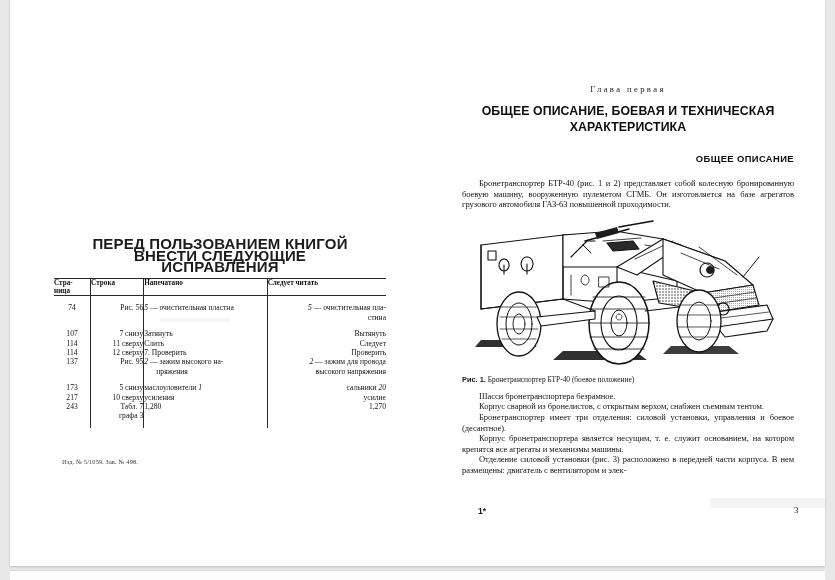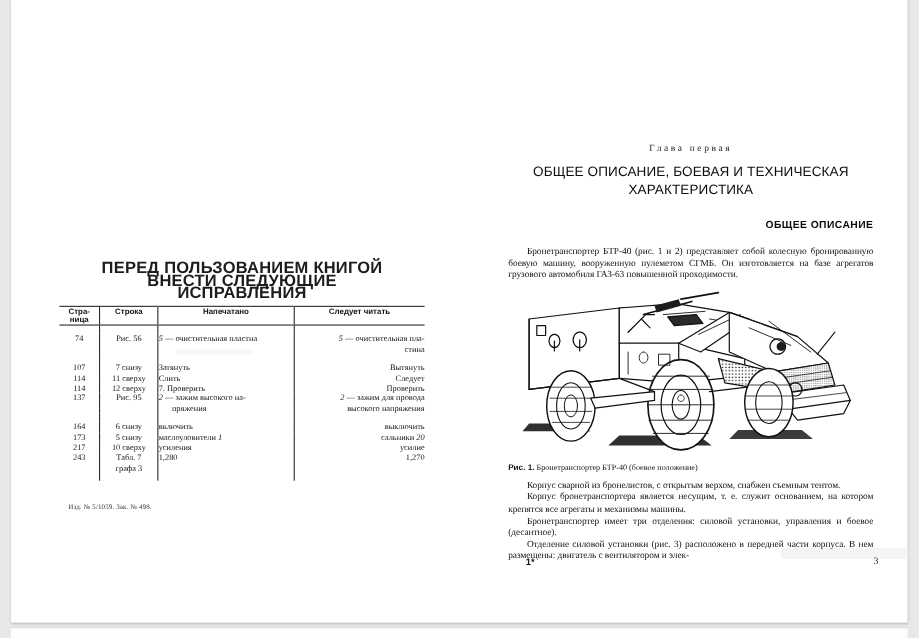--- a/index.html
+++ b/index.html
@@ -59,31 +59,31 @@
     color: #141414;
   }
   #errata-table td, #errata-table th {
     vertical-align: top;
     padding: 0;
   }
   .rule-top { border-top: 1.3px solid #2a2a2a; }
   .rule-bot { border-bottom: 1.3px solid #2a2a2a; }
 
   .hdr-row th {
-    font-family: Liberation Sans, sans-serif;
+    font-family: Liberation Serif, serif;
     font-weight: bold;
     font-size: 7.2px;
-    text-align: center;
+    text-align: left;
     padding: 4px 2px 5px 2px;
     line-height: 8.4px;
   }
   .vl { border-left: 1px solid #2a2a2a; }
 
   .col-page   { width: 36px;  text-align: center; }
-  .col-line   { width: 52px;  text-align: center; }
+  .col-line   { width: 52px;  text-align: right; }
   .col-print  { width: 122px; }
   .col-read   { width: 118px; text-align: right; }
 
   .body-row td {
     padding: 2px 4px 2px 6px;
     line-height: 9.4px;
   }
   .body-row td.col-page,
   .body-row td.col-line { padding: 2px 3px; }
   .gap-row td { height: 7px; }
@@ -103,34 +103,33 @@
     font-family: "Liberation Serif", serif;
   }
 
   
   #right-page {
     position: absolute;
     left: 452px;
     top: 84px;
     width: 332px;
     color: #121212;
-    margin-top: 45px;
   }
   #chapter-label {
     text-align: center;
     font-size: 8.6px;
     letter-spacing: 2.4px;
     font-family: "Liberation Serif", serif;
     color: #1c1c1c;
     margin-bottom: 10px;
   }
   #chapter-title {
     text-align: center;
     font-family: "Liberation Sans", "DejaVu Sans", sans-serif;
-    font-weight: normal;
+    font-weight: bold;
     font-size: 12.3px;
     line-height: 15.5px;
     letter-spacing: .1px;
     color: #0d0d0d;
     margin-bottom: 18px;
   }
   #section-title {
     text-align: right;
     font-family: "Liberation Sans", "DejaVu Sans", sans-serif;
     font-weight: bold;
@@ -285,26 +284,20 @@
           </td>
         </tr>
 
         <tr class="gap-row">
           <td></td>
             <td class="vl"></td>
             <td class="vl"></td>
             <td class="vl"></td>
         </tr>
 
-        <tr class="body-row">
-          <td class="col-page">164</td>
-          <td class="col-line vl">6 снизу</td>
-          <td class="col-print vl">включить</td>
-          <td class="col-read vl">выключить</td>
-        </tr>
 
         <tr class="body-row">
           <td class="col-page">173</td>
           <td class="col-line vl">5 снизу</td>
           <td class="col-print vl">маслоуловители <span class="it">1</span></td>
           <td class="col-read vl">сальники <span class="it">20</span></td>
         </tr>
 
         <tr class="body-row">
           <td class="col-page">217</td>
@@ -448,23 +441,24 @@
           <path d="M132 58 L142 58 L142 68 L132 68 Z" stroke-width="0.8"></path>
         </g>
       </svg>
 
       <div id="figure-caption">
         <span class="figlabel">Рис. 1.</span>
         <span>Бронетранспортер БТР-40  (боевое положение)</span>
       </div>
     </div>
 
+    <p class="para">Шасси бронетранспортера безрамное.</p>
     <p class="para">Корпус сварной из бронелистов, с открытым верхом, снабжен съемным тентом.</p>
+    <p class="para">Бронетранспортер имеет три отделения: силовой установки, управления и боевое (десантное).</p>
     <p class="para">Корпус бронетранспортера является несущим, т. е. служит основанием, на котором крепятся все агрегаты и механизмы машины.</p>
-    <p class="para">Бронетранспортер имеет три отделения: силовой установки, управления и боевое (десантное).</p>
     <p class="para">Отделение силовой установки (рис. 3) расположено в передней части корпуса. В нем размещены: двигатель с вентилятором и элек-</p>
   </div>
 
   <div id="folio-left">1*</div>
   <div id="folio-right">3</div>
 
 </div>
 
 <div id="below-sheet"></div>
 

